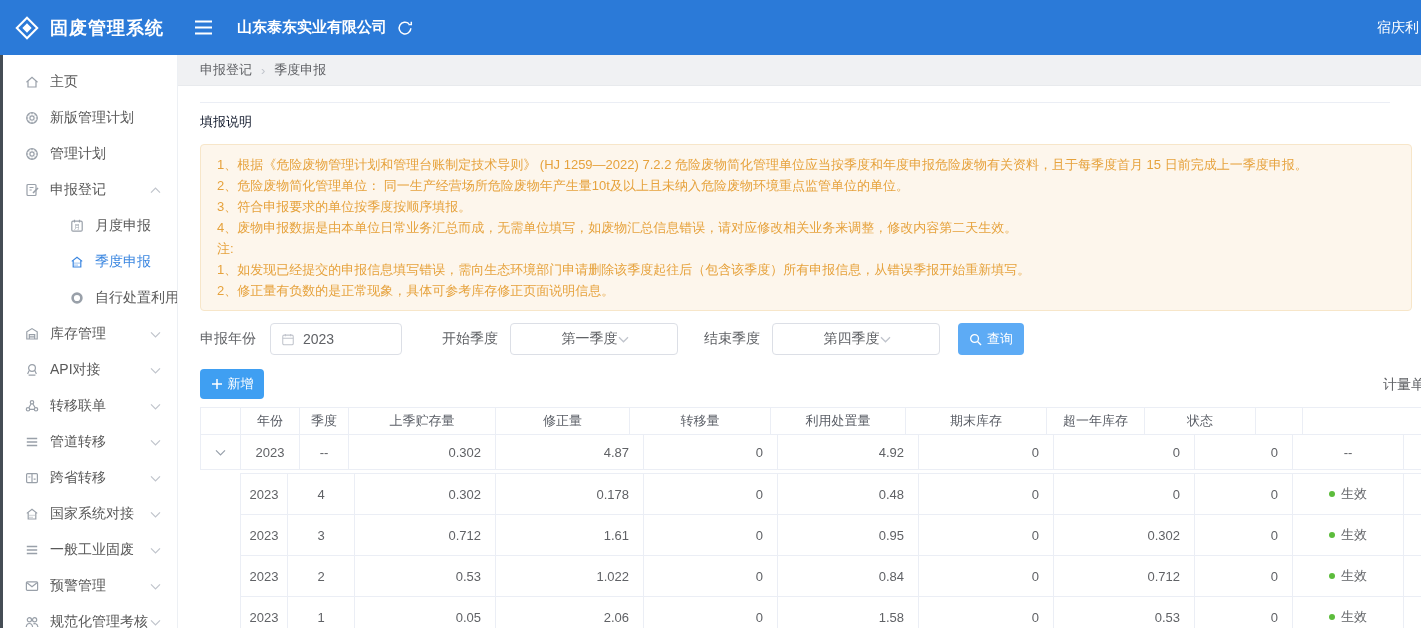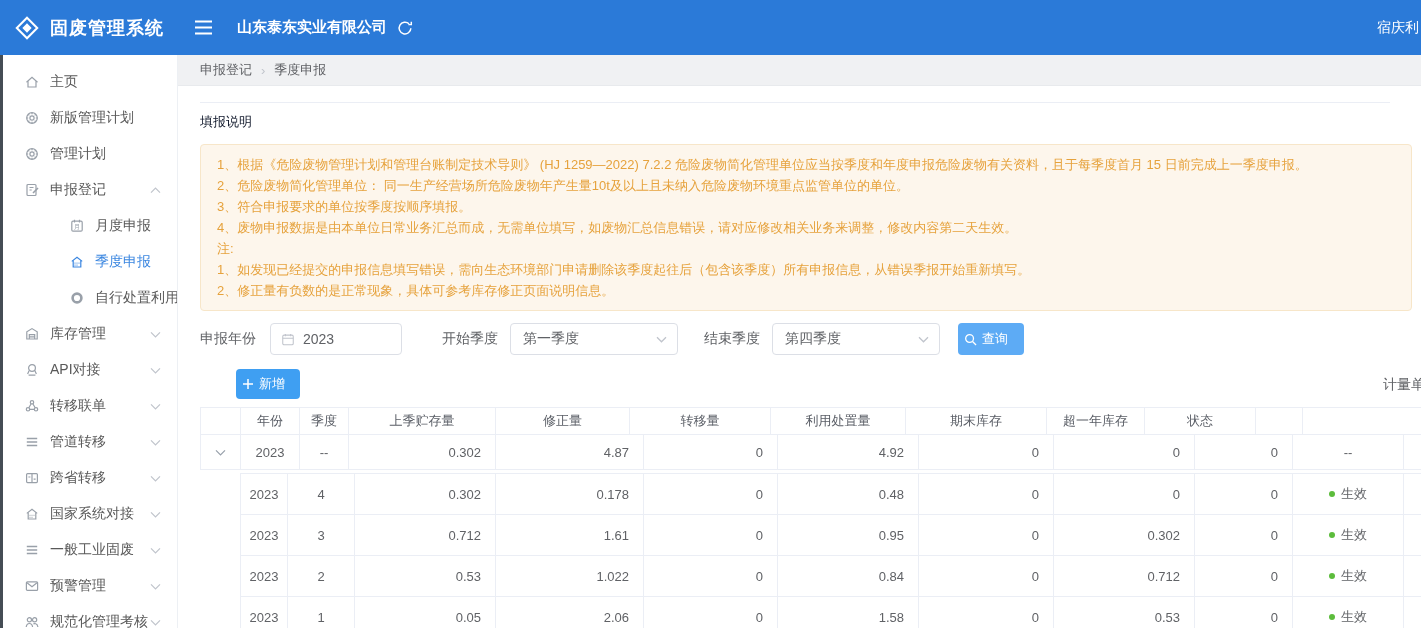--- a/index.html
+++ b/index.html
@@ -36,27 +36,27 @@
   .top-divider{margin-top:16px;height:1px;width:1190px;background:#ebeef5;}
   .section-title{margin-top:10px;font-size:13px;color:#0f172a;}
   .notice-box{margin-top:13px;width:1212px;box-sizing:border-box;background:var(--notice-bg,#fdf6ec);border:1px solid #f7e6c9;border-radius:4px;padding:9px 16px;}
   .notice-box p{margin:0;font-size:13px;line-height:21px;color:var(--notice-text,#e6a23c);}
   
   .filter-row{margin-top:12px;display:flex;align-items:center;height:32px;font-size:14px;color:#606266;}
   .f-label{flex:none;}
   .input,.select{height:32px;box-sizing:border-box;border:1px solid #dcdfe6;border-radius:4px;background:#fff;display:flex;align-items:center;font-size:14px;color:#606266;cursor:pointer;}
   .year-input{width:132px;margin-left:14px;padding-left:10px;}
   .year-input .cal{margin-right:8px;color:#c0c4cc;}
-  .select{width:168px;padding:0 10px 0 12px;justify-content:space-between;}
+  .select{width:168px;padding:0 10px 0 12px;justify-content:center;}
   .select .chevd{color:#c0c4cc;line-height:0;}
   .gap-lg{margin-left:40px;} .gap-md{margin-left:26px;}
   .sel-gap{margin-left:12px;}
-  .btn{border:none;border-radius:4px;color:#fff;display:flex;align-items:center;cursor:pointer;font-family:inherit;}
+  .btn{border:none;border-radius:4px;color:#fff;display:flex;align-items:center;justify-content:center;cursor:pointer;font-family:inherit;}
   .btn.query{margin-left:18px;width:66px;height:32px;background:var(--query-btn,#5dabf5);font-size:13px;gap:5px;}
-  .btn.add{width:64px;height:30px;background:var(--add-btn,#3f9ff2);font-size:13px;gap:5px;margin-left:36px;}
+  .btn.add{width:64px;height:30px;background:var(--add-btn,#3f9ff2);font-size:13px;gap:5px;}
   
   .toolbar-row{margin-top:14px;height:30px;display:flex;align-items:center;position:relative;}
   .unit-label{position:absolute;left:1183px;top:7px;font-size:14px;color:#606266;white-space:nowrap;}
   
   .table-area{margin-top:8px;}
   .ptable{width:1250px;border-top:1px solid #ebeef5;border-left:1px solid #ebeef5;box-sizing:border-box;font-size:13px;}
   .trow{display:flex;border-bottom:1px solid #ebeef5;}
   .tcell{box-sizing:border-box;border-right:1px solid #ebeef5;display:flex;align-items:center;justify-content:center;overflow:hidden;flex:none;}
   .tcell.num{justify-content:flex-end;padding-right:14px;}
   .thead .tcell{height:26px;font-weight:normal;color:#5a5e66;}

